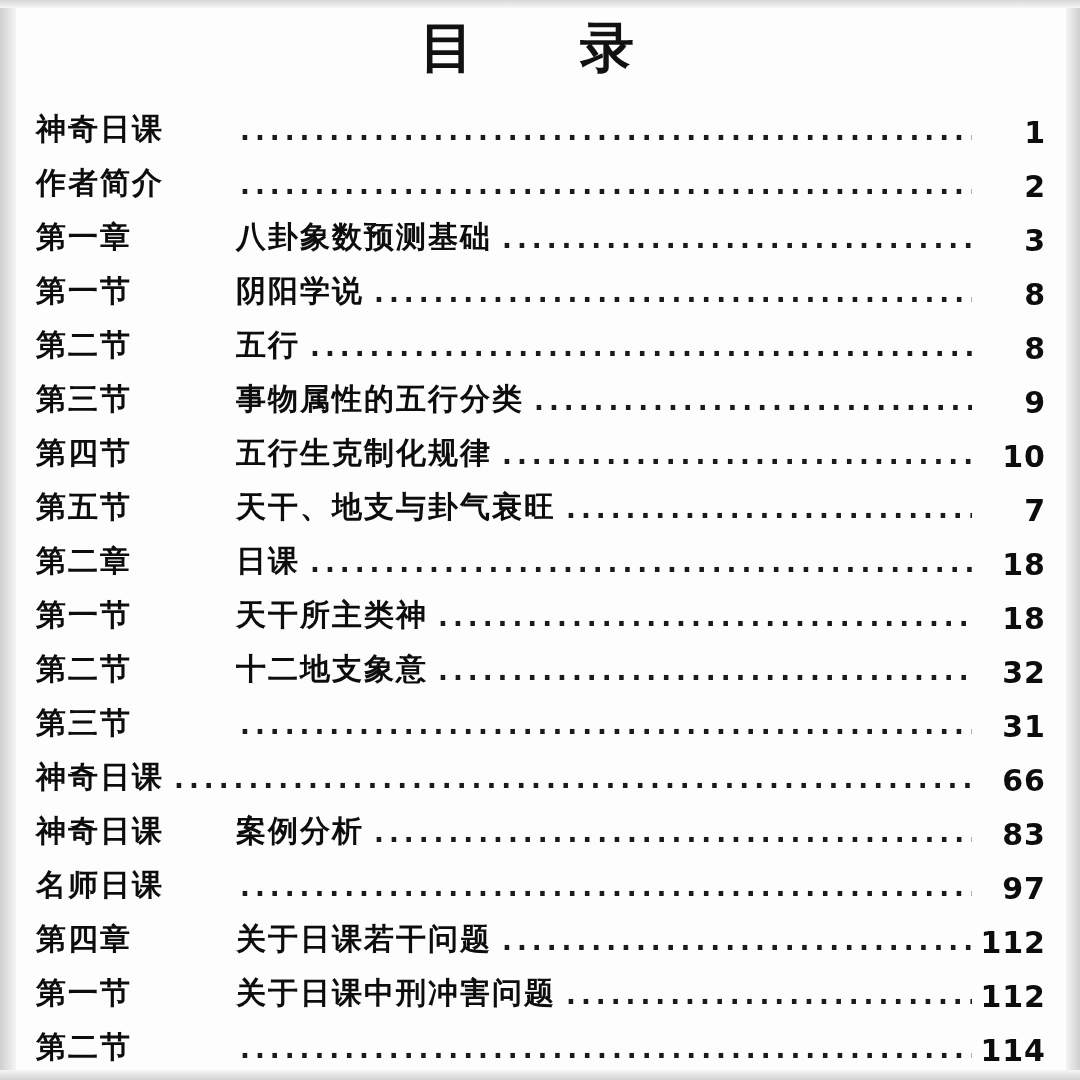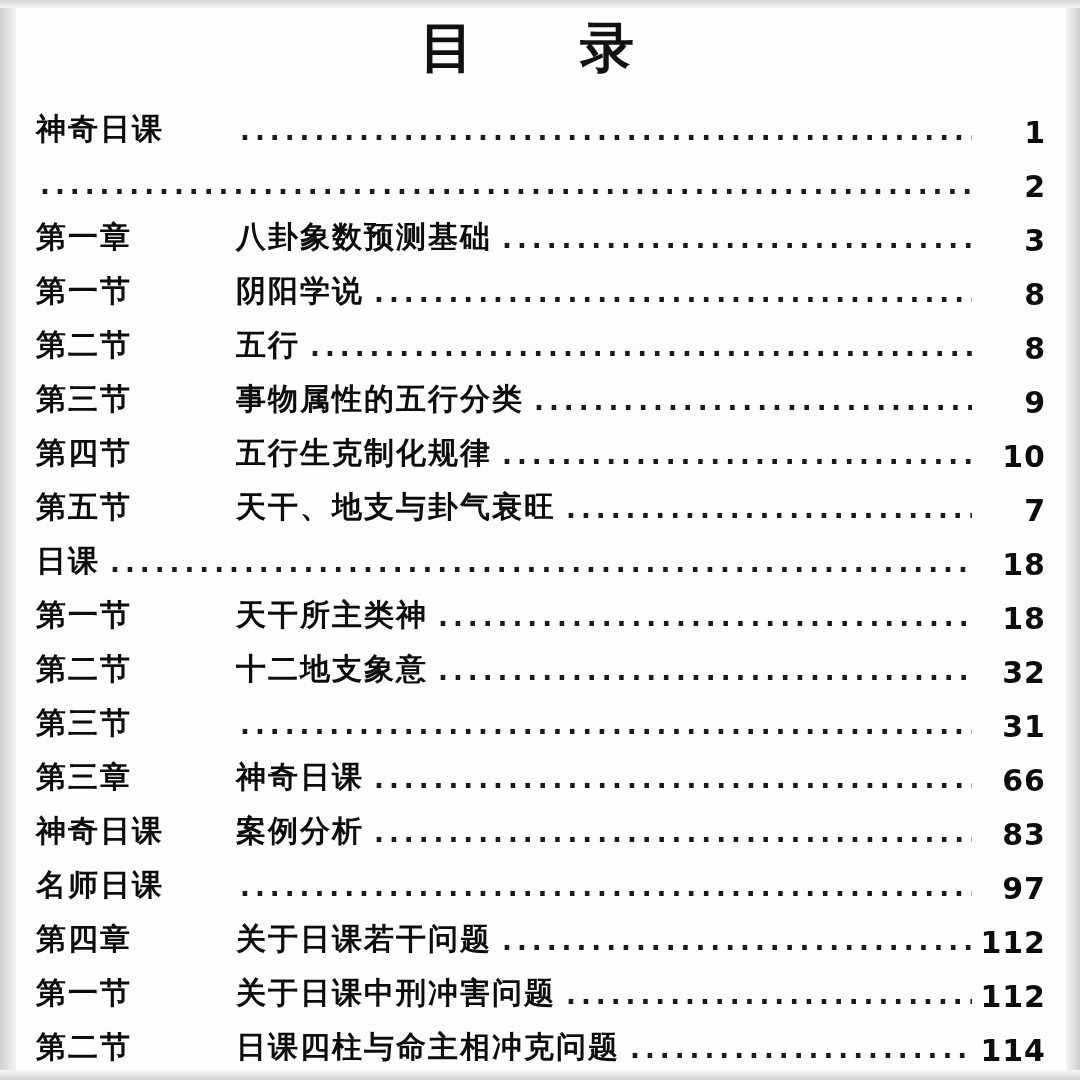--- a/index.html
+++ b/index.html
@@ -120,20 +120,21 @@
 
   <div class="toc-row no-title">
         <div class="col-label">神奇日课</div>
         <div class="col-title"></div>
         <div class="dots">
           <span>............................................................................................................</span>
         </div>
         <div class="col-page">1</div>
       </div>
       <div class="toc-row no-title">
+        <div class="col-label">作者简介</div>
         <div class="col-title"></div>
         <div class="dots">
           <span>............................................................................................................</span>
         </div>
         <div class="col-page">2</div>
       </div>
       <div class="toc-row">
         <div class="col-label">第一章</div>
         <div class="col-title">八卦象数预测基础</div>
         <div class="dots">
@@ -175,20 +176,21 @@
       </div>
       <div class="toc-row">
         <div class="col-label">第五节</div>
         <div class="col-title">天干、地支与卦气衰旺</div>
         <div class="dots">
           <span>............................................................................................................</span>
         </div>
         <div class="col-page">7</div>
       </div>
       <div class="toc-row">
+        <div class="col-label">第二章</div>
         <div class="col-title">日课</div>
         <div class="dots">
           <span>............................................................................................................</span>
         </div>
         <div class="col-page">18</div>
       </div>
       <div class="toc-row">
         <div class="col-label">第一节</div>
         <div class="col-title">天干所主类神</div>
         <div class="dots">
@@ -205,21 +207,20 @@
         <div class="col-page">32</div>
       </div>
       <div class="toc-row">
         <div class="col-label">第三节</div>
         <div class="dots">
           <span>............................................................................................................</span>
         </div>
         <div class="col-page">31</div>
       </div>
       <div class="toc-row">
-        <div class="col-label">第三章</div>
         <div class="col-title">神奇日课</div>
         <div class="dots">
           <span>............................................................................................................</span>
         </div>
         <div class="col-page">66</div>
       </div>
       <div class="toc-row">
         <div class="col-label">神奇日课</div>
         <div class="col-title">案例分析</div>
         <div class="dots">
@@ -246,21 +247,20 @@
       <div class="toc-row">
         <div class="col-label">第一节</div>
         <div class="col-title">关于日课中刑冲害问题</div>
         <div class="dots">
           <span>............................................................................................................</span>
         </div>
         <div class="col-page">112</div>
       </div>
       <div class="toc-row">
         <div class="col-label">第二节</div>
-        <div class="col-title">日课四柱与命主相冲克问题</div>
         <div class="dots">
           <span>............................................................................................................</span>
         </div>
         <div class="col-page">114</div>
       </div>
     </div>
 
 </div>
 
 </body></html>

